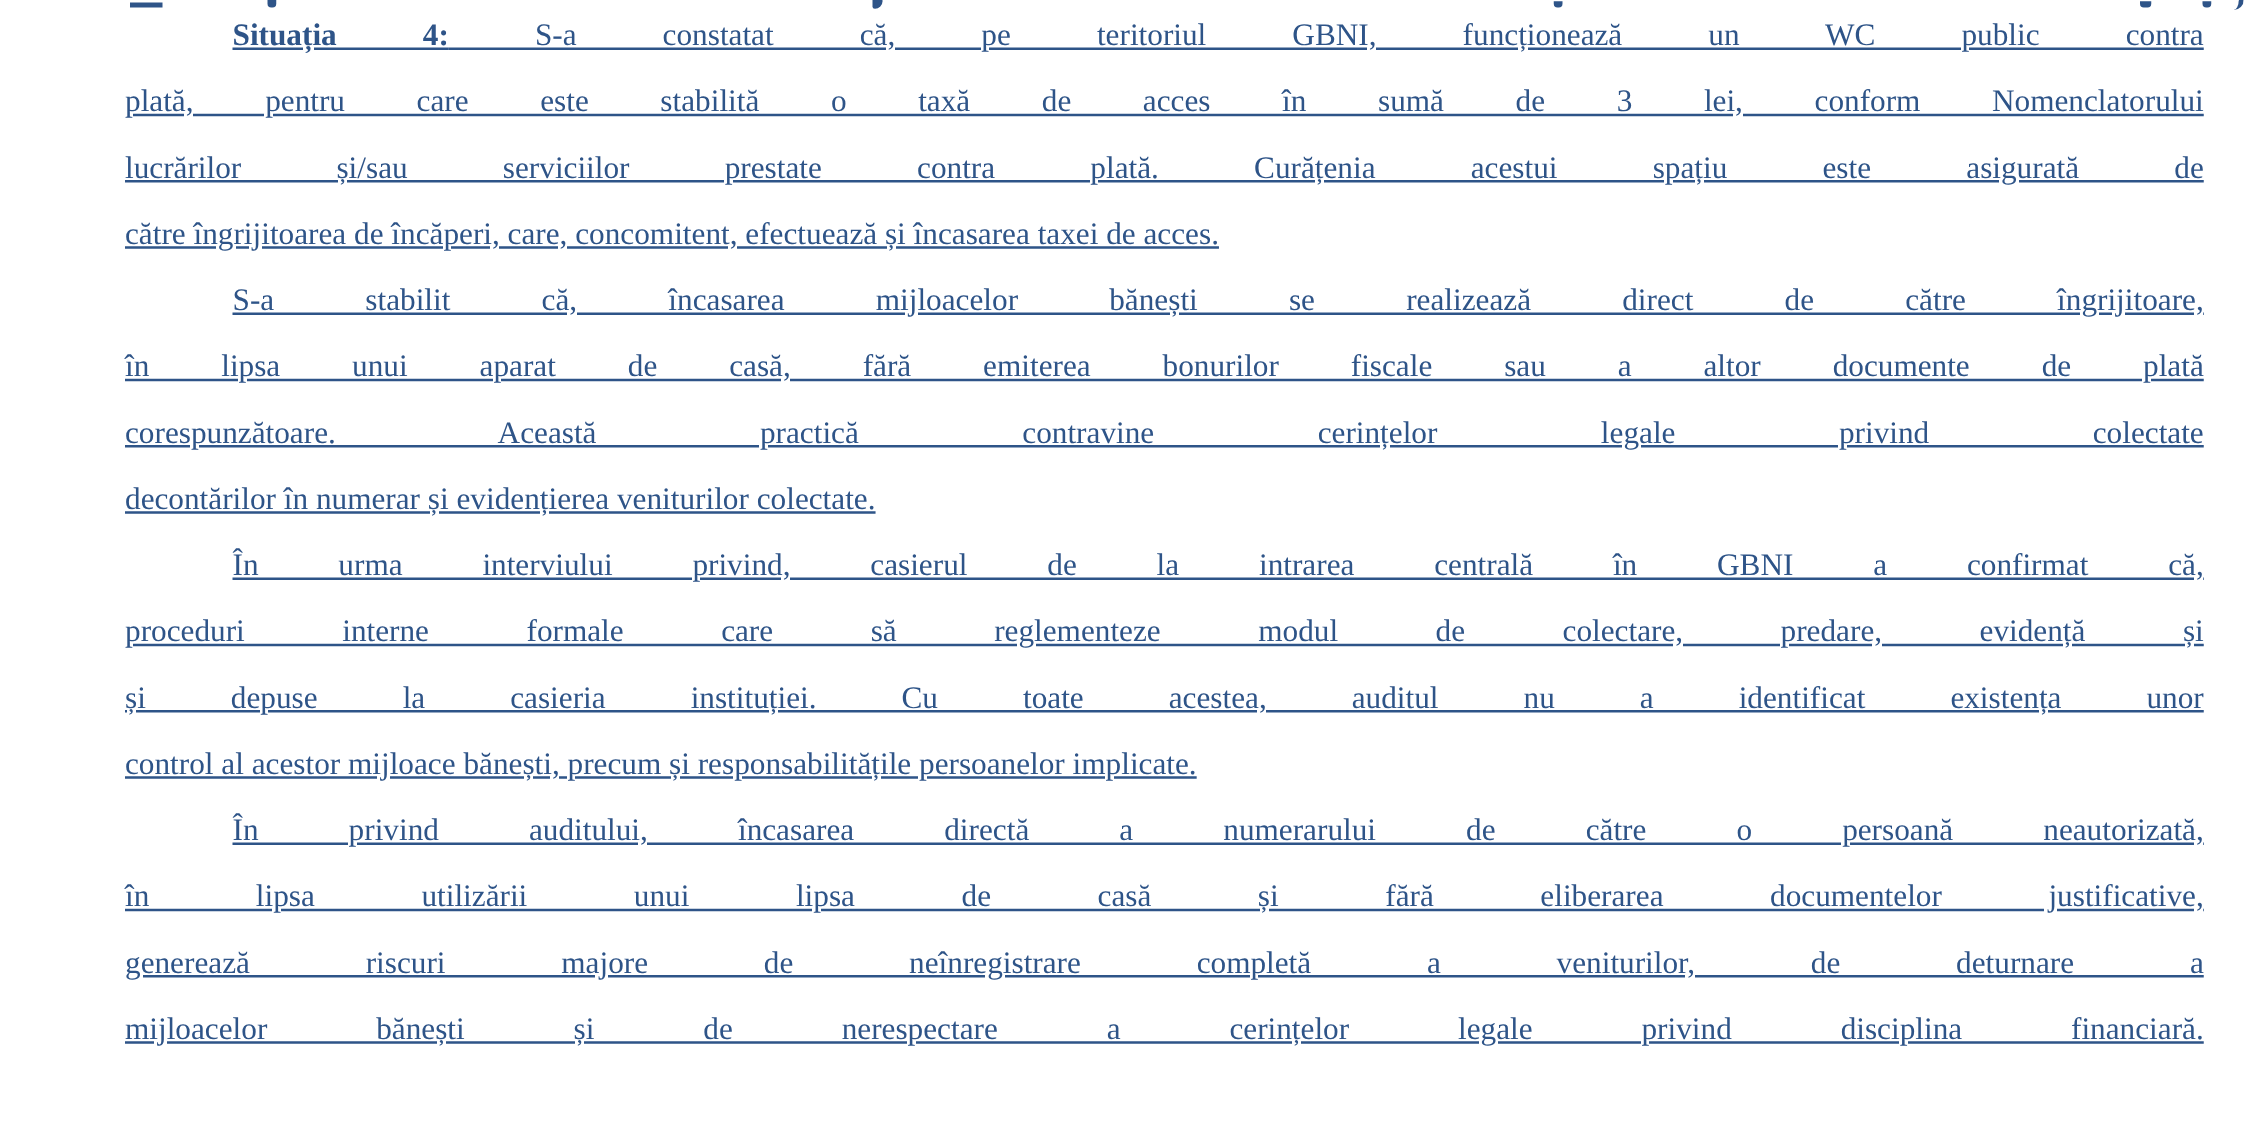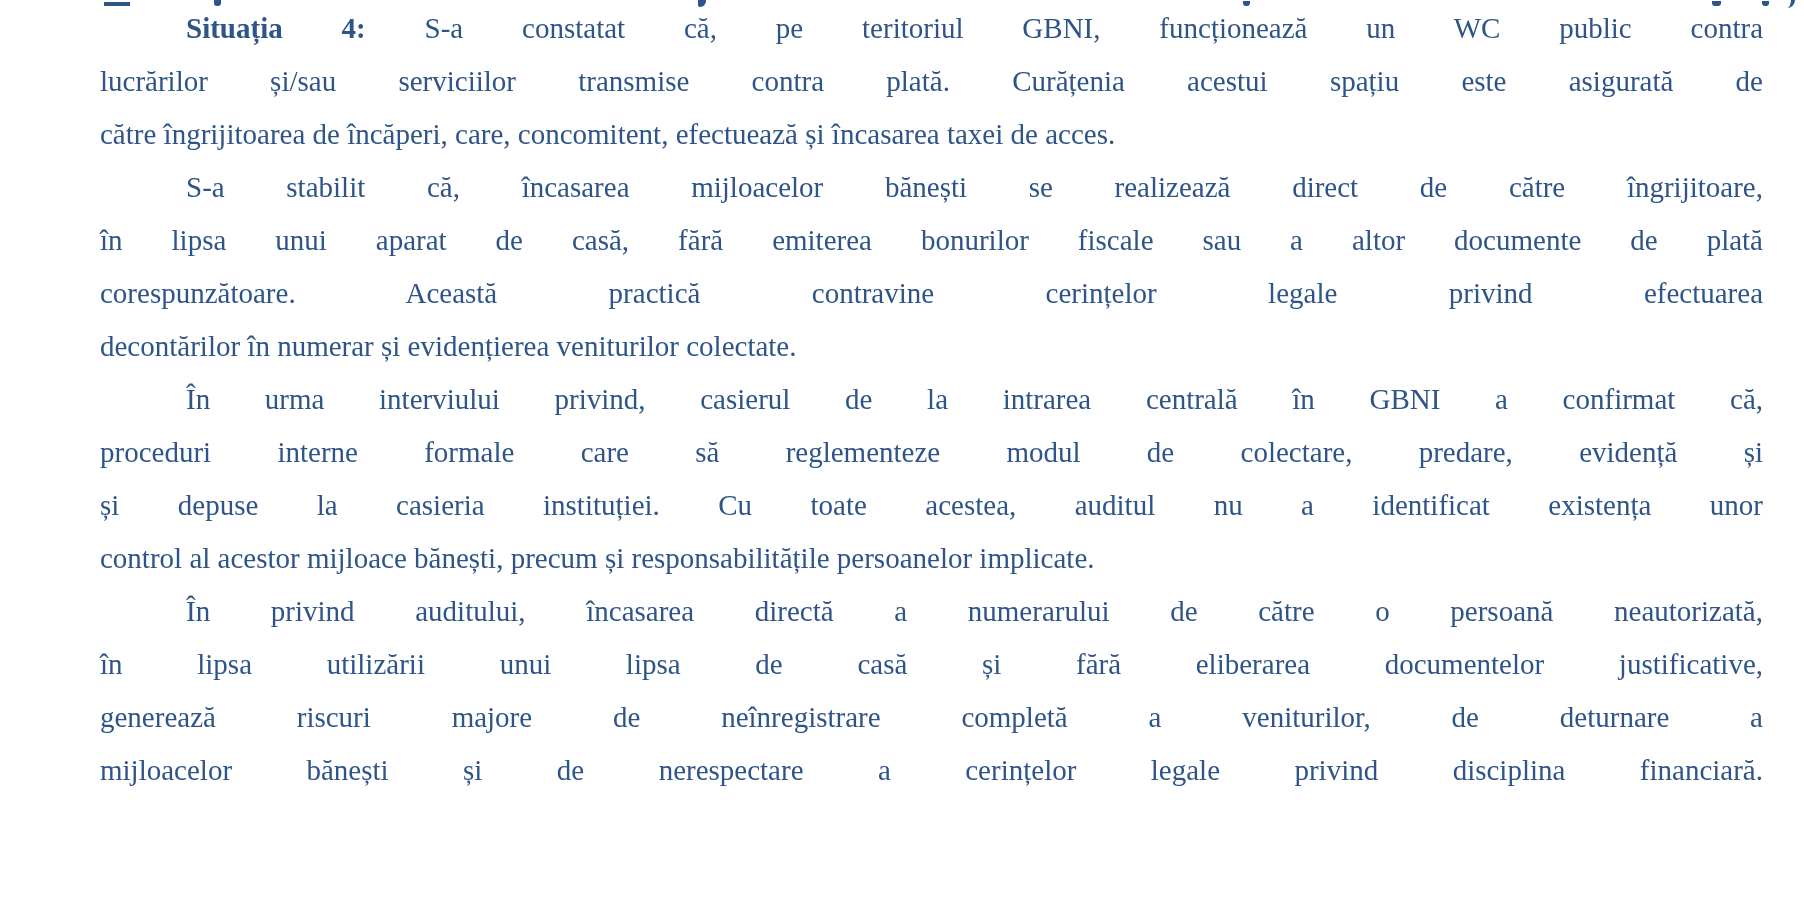--- a/index.html
+++ b/index.html
@@ -37,27 +37,28 @@
 
   .text-block {
     position: absolute;
     left: 100px;
     top: 2px;
     width: 1663px;
     color: #2E5488;
   }
   .para { margin: 0; padding: 0; }
   .line {
-    font-size: 29px;
+    font-size: 25px;
     line-height: 53px;
     height: 53px;
     text-align: justify;
     text-align-last: justify;
     overflow: visible;
     white-space: normal;
+    text-decoration: underline;
   }
   .line.last {
     text-align: right;
     text-align-last: left;
   }
   .line.indent {
     text-indent: 86px;
   }
   .line b { font-weight: bold; }
 </style>
@@ -72,27 +73,28 @@
     <span class="frag hook"></span>
     <span class="frag stub2"></span>
     <span class="frag stub3"></span>
     <span class="frag stub4"></span>
     <span class="frag paren"></span>
   </div>
 
   <div class="text-block" id="text-block" style="color: rgb(46, 84, 136);">
       <div class="para">
         <div class="line indent"><b>Situația 4:</b> S-a constatat că, pe teritoriul GBNI, funcționează un WC public contra</div>
-        <div class="line">lucrărilor și/sau serviciilor transmise contra plată. Curățenia acestui spațiu este asigurată de</div>
+        <div class="line">plată, pentru care este stabilită o taxă de acces în sumă de 3 lei, conform Nomenclatorului</div>
+        <div class="line">lucrărilor și/sau serviciilor prestate contra plată. Curățenia acestui spațiu este asigurată de</div>
         <div class="line last">către îngrijitoarea de încăperi, care, concomitent, efectuează și încasarea taxei de acces.</div>
       </div>
       <div class="para">
         <div class="line indent">S-a stabilit că, încasarea mijloacelor bănești se realizează direct de către îngrijitoare,</div>
         <div class="line">în lipsa unui aparat de casă, fără emiterea bonurilor fiscale sau a altor documente de plată</div>
-        <div class="line">corespunzătoare. Această practică contravine cerințelor legale privind efectuarea</div>
+        <div class="line">corespunzătoare. Această practică contravine cerințelor legale privind colectate</div>
         <div class="line last">decontărilor în numerar și evidențierea veniturilor colectate.</div>
       </div>
       <div class="para">
         <div class="line indent">În urma interviului privind, casierul de la intrarea centrală în GBNI a confirmat că,</div>
         <div class="line">proceduri interne formale care să reglementeze modul de colectare, predare, evidență și</div>
         <div class="line">și depuse la casieria instituției. Cu toate acestea, auditul nu a identificat existența unor</div>
         <div class="line last">control al acestor mijloace bănești, precum și responsabilitățile persoanelor implicate.</div>
       </div>
       <div class="para">
         <div class="line indent">În privind auditului, încasarea directă a numerarului de către o persoană neautorizată,</div>

